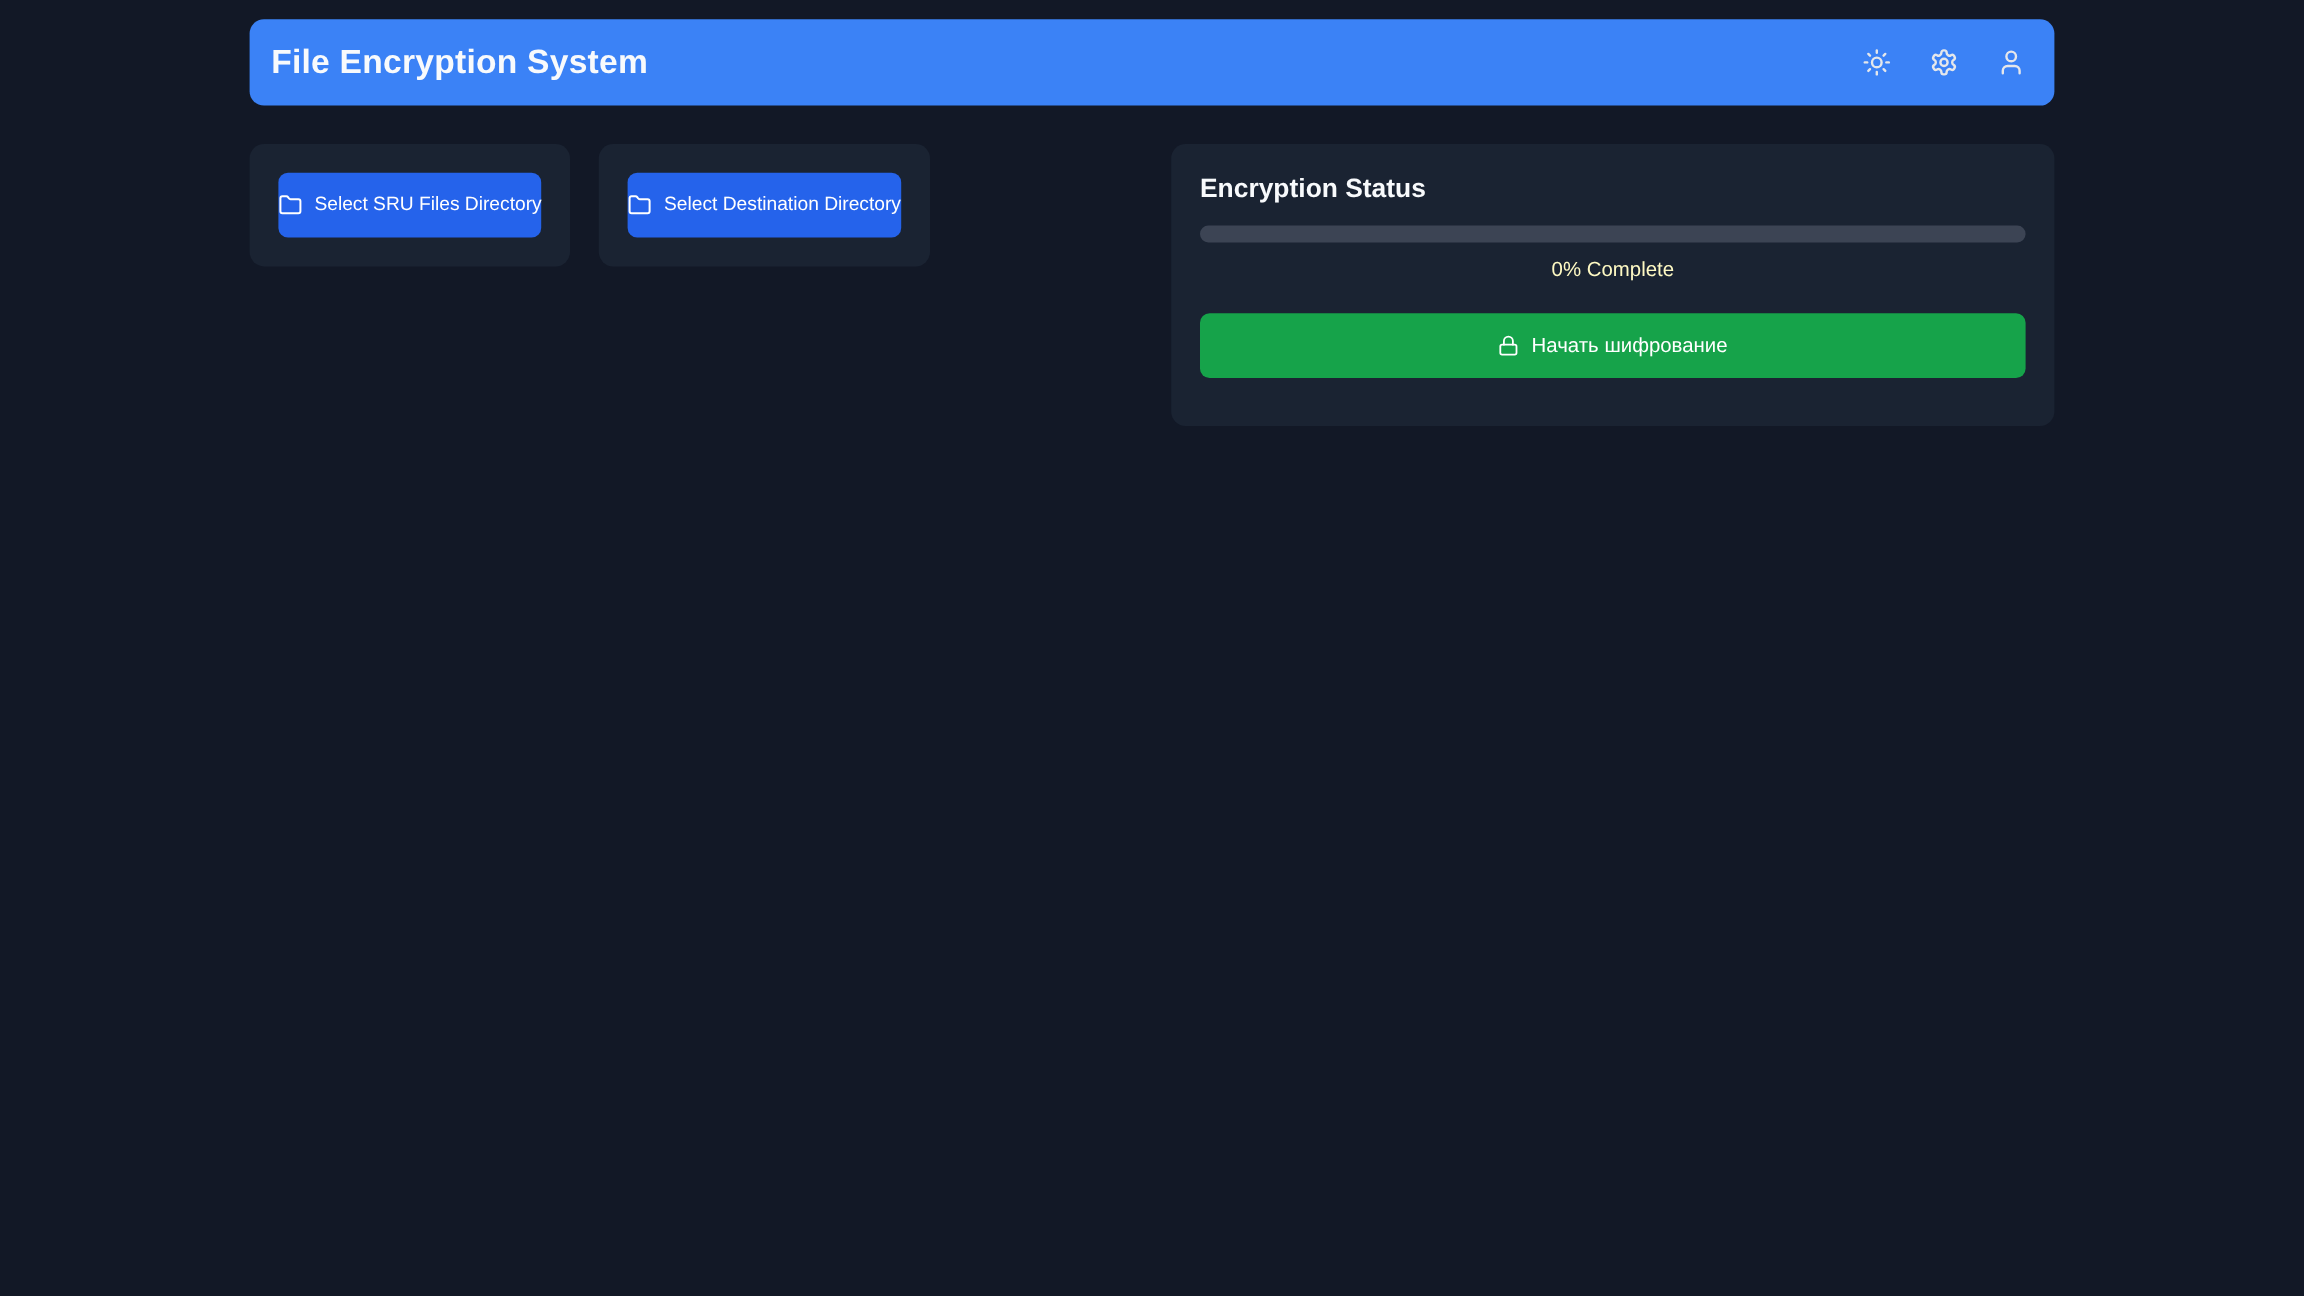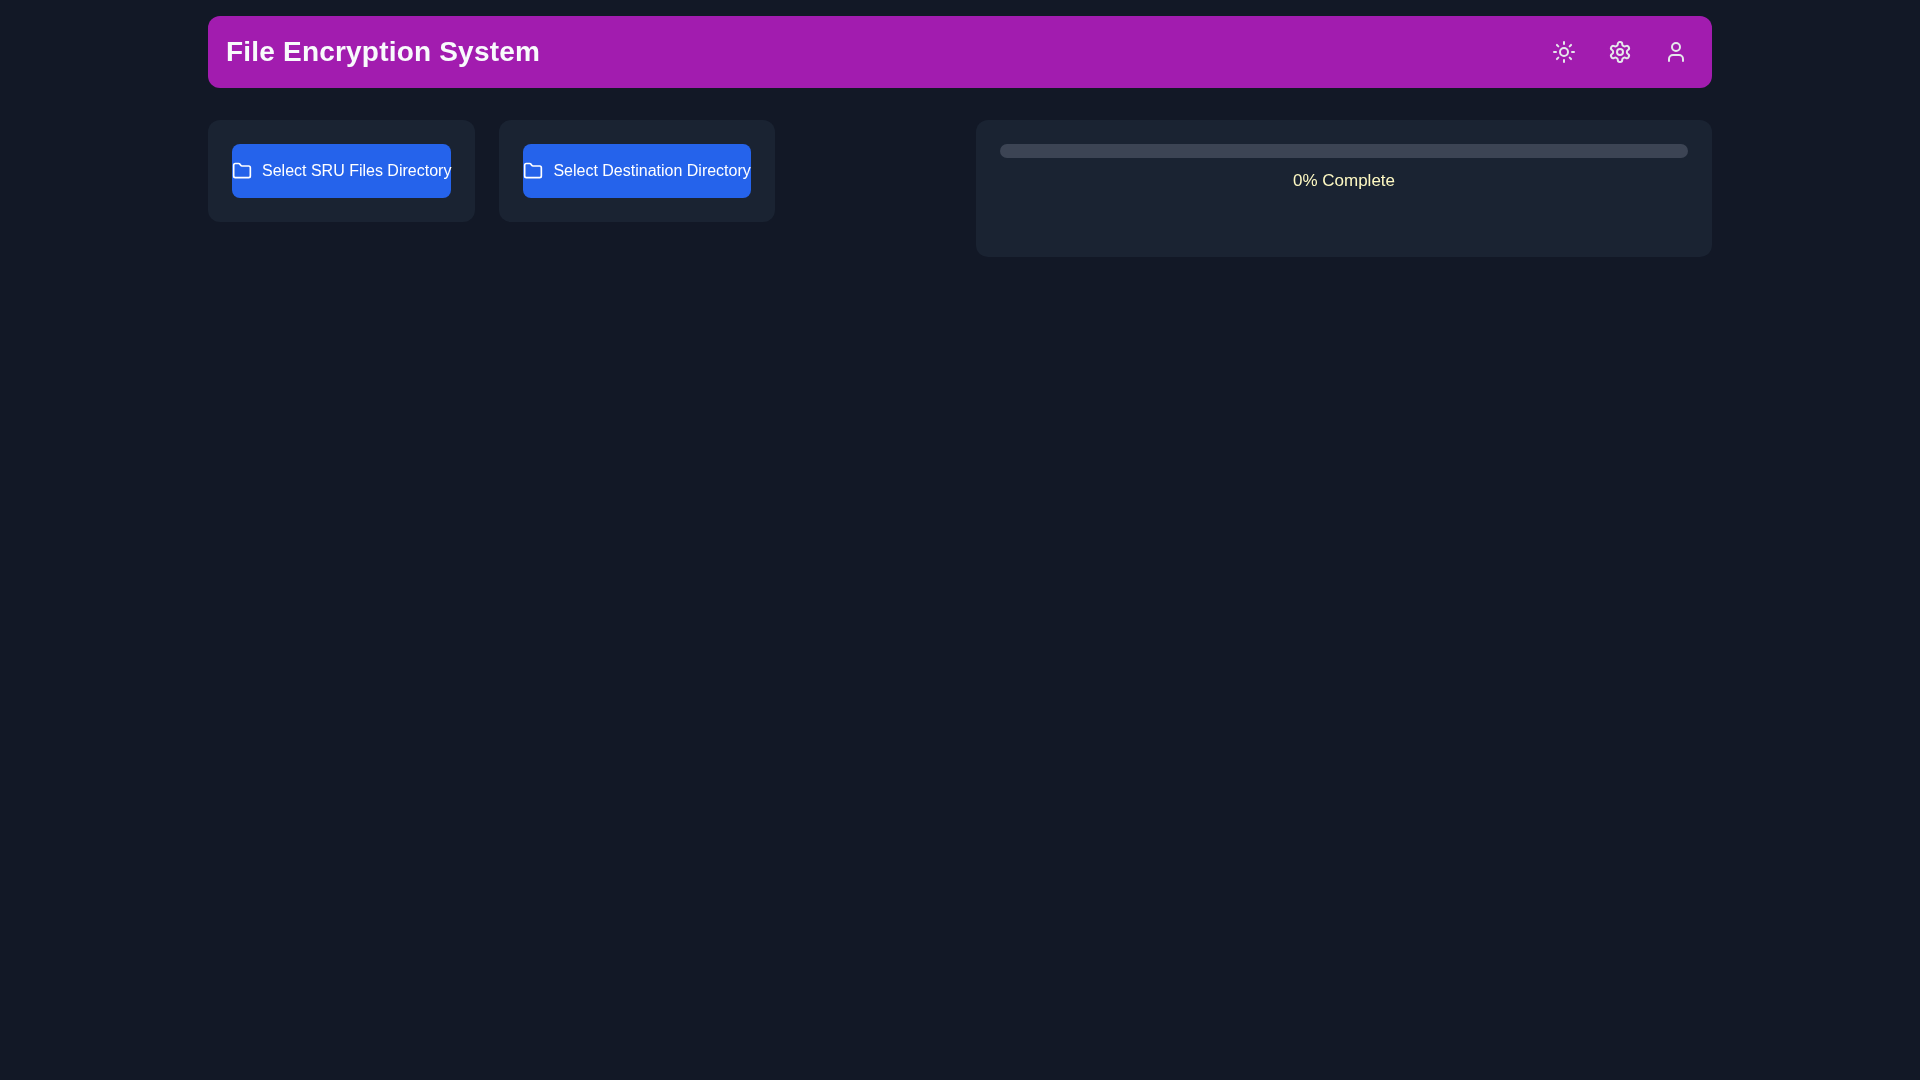--- a/index.html
+++ b/index.html
@@ -18,21 +18,21 @@
 
   .container {
     width: 1504px;
     margin: 0 auto;
     padding-top: 16px;
   }
 
   
   .header {
     height: 72px;
-    background: #a21caf;
+    background: #3b82f6;
     border-radius: 12px;
     display: flex;
     align-items: center;
     justify-content: space-between;
     padding: 0 24px 0 18px;
     margin-bottom: 32px;
   }
 
   .header h1 {
     font-size: 28px;
@@ -202,24 +202,34 @@
                 <path d="M20 20a2 2 0 0 0 2-2V8a2 2 0 0 0-2-2h-7.9a2 2 0 0 1-1.69-.9L9.6 3.9A2 2 0 0 0 7.93 3H4a2 2 0 0 0-2 2v13a2 2 0 0 0 2 2Z"></path>
               </svg>
           </span>
           <span>Select Destination Directory</span>
         </button>
       </div>
 
     </section>
 
     <section class="card status-card">
+      <h2>Encryption Status</h2>
 
       <div class="progress-track">
         <div class="progress-fill" style="width: 0%;"></div>
       </div>
 
       <div class="progress-label">0% Complete</div>
 
+      <button class="btn btn-green">
+        <span class="icon">
+          <svg width="18" height="18" viewBox="0 0 24 24" fill="none" stroke="currentColor" stroke-width="2" stroke-linecap="round" stroke-linejoin="round">
+              <rect width="18" height="11" x="3" y="11" rx="2" ry="2"></rect>
+              <path d="M7 11V7a5 5 0 0 1 10 0v4"></path>
+            </svg>
+        </span>
+        <span>Начать шифрование</span>
+      </button>
     </section>
 
   </main>
 
 </div>
 
 </body></html>

